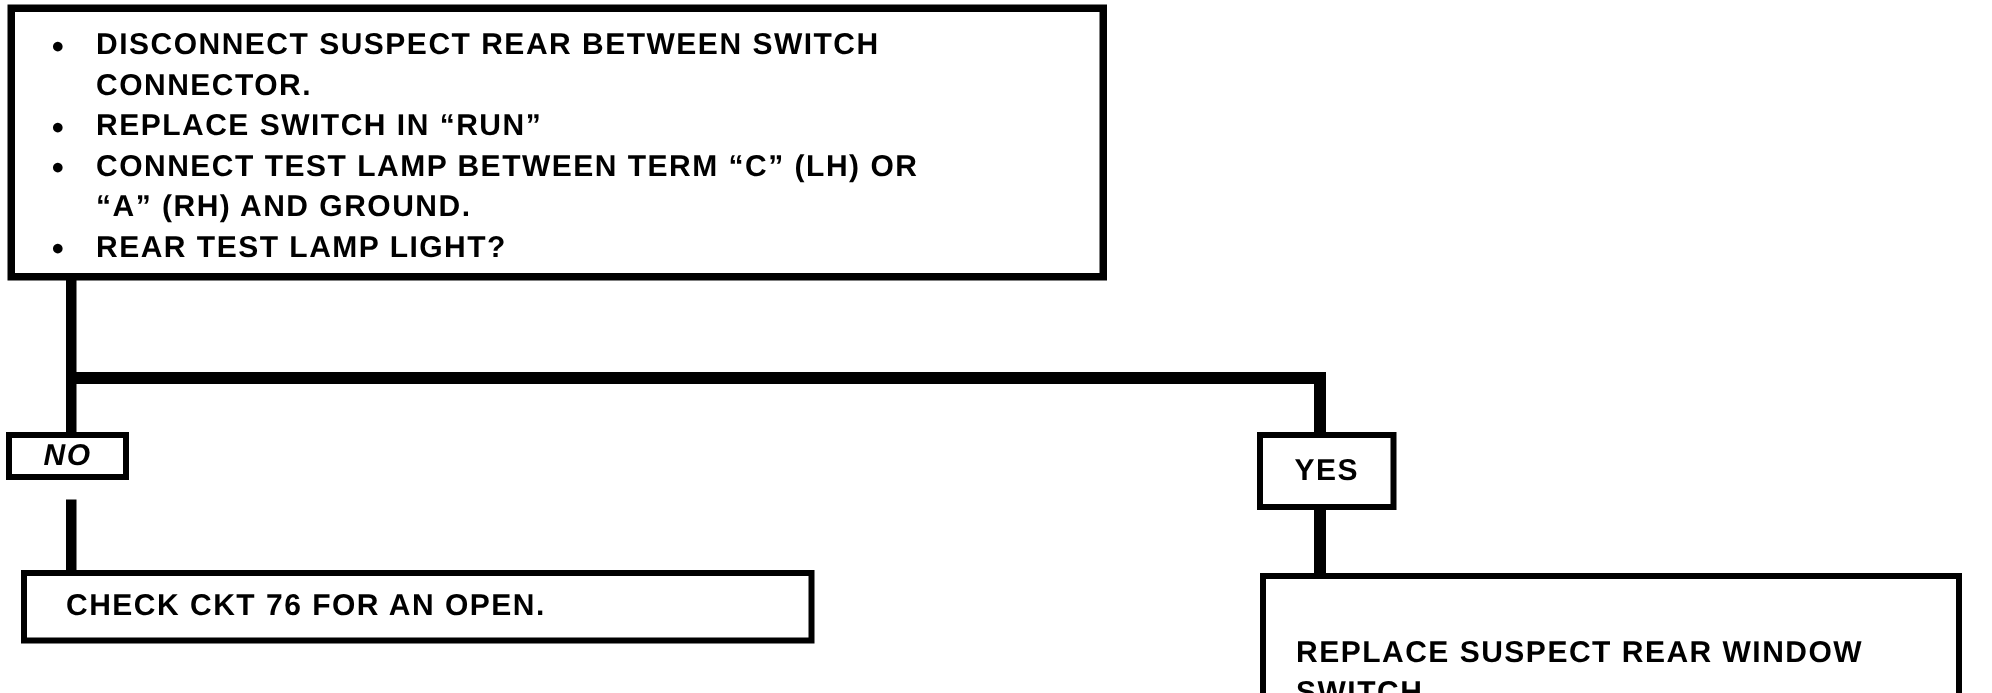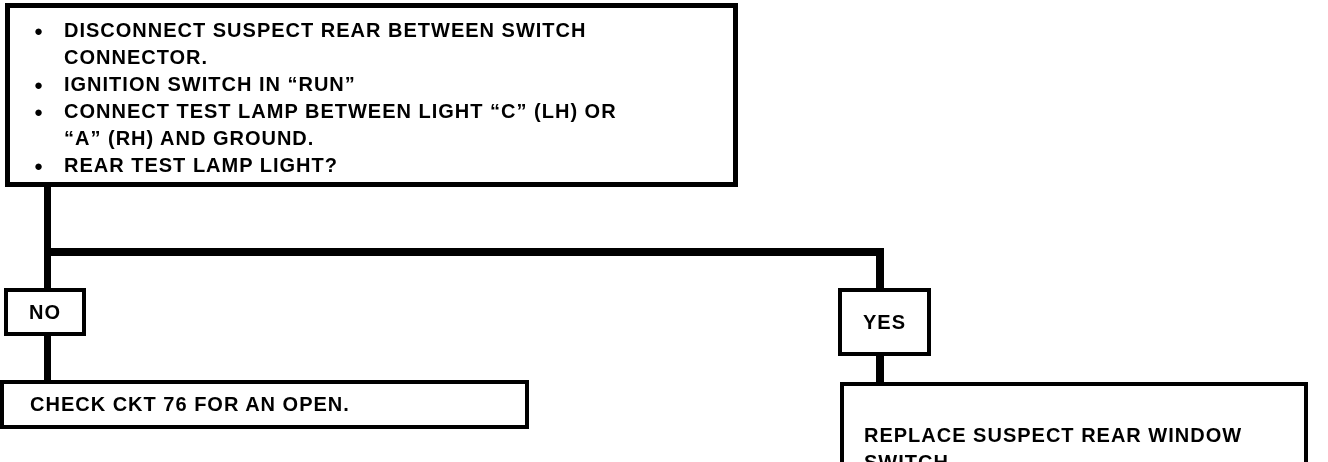--- a/index.html
+++ b/index.html
@@ -67,36 +67,37 @@
     display: flex;
     align-items: center;
     justify-content: center;
     font-size: 20px;
     letter-spacing: 1px;
   }
   .no-box {
     left: 4px;
     top: 288px;
     width: 82px;
-    height: 48px;
+    height: 32px;
+    font-style: italic;
   }
   .yes-box {
     left: 838px;
     top: 288px;
     width: 93px;
-    height: 68px;
+    height: 52px;
   }
   .action-box {
     font-size: 20px;
     line-height: 27px;
     letter-spacing: 1px;
     white-space: pre-line;
   }
   .action-no {
-    left: 0;
+    left: 14px;
     top: 380px;
     width: 529px;
     height: 49px;
     display: flex;
     align-items: center;
     padding-left: 26px;
   }
   .action-yes {
     left: 840px;
     top: 382px;
@@ -112,25 +113,25 @@
 
   <div class="node decision-box">
     <div class="bullet-list">
       <div class="bullet-item">
         <span class="bullet-glyph">●</span>
         <span class="bullet-text">DISCONNECT SUSPECT REAR BETWEEN SWITCH
 CONNECTOR.</span>
       </div>
       <div class="bullet-item">
         <span class="bullet-glyph">●</span>
-        <span class="bullet-text">IGNITION SWITCH IN “RUN”</span>
+        <span class="bullet-text">REPLACE SWITCH IN “RUN”</span>
       </div>
       <div class="bullet-item">
         <span class="bullet-glyph">●</span>
-        <span class="bullet-text">CONNECT TEST LAMP BETWEEN LIGHT “C” (LH) OR
+        <span class="bullet-text">CONNECT TEST LAMP BETWEEN TERM “C” (LH) OR
 “A” (RH) AND GROUND.</span>
       </div>
       <div class="bullet-item">
         <span class="bullet-glyph">●</span>
         <span class="bullet-text">REAR TEST LAMP LIGHT?</span>
       </div>
     </div>
   </div>
 
   <div class="line stem-top"></div>

